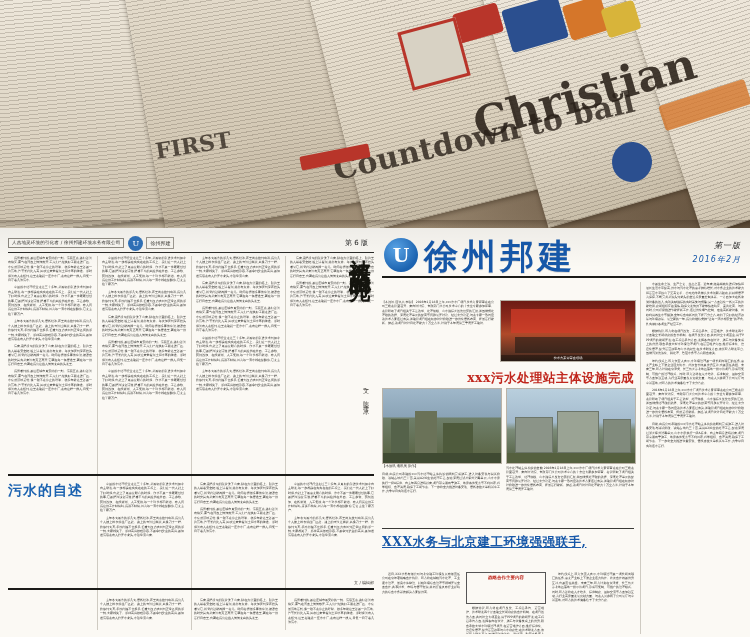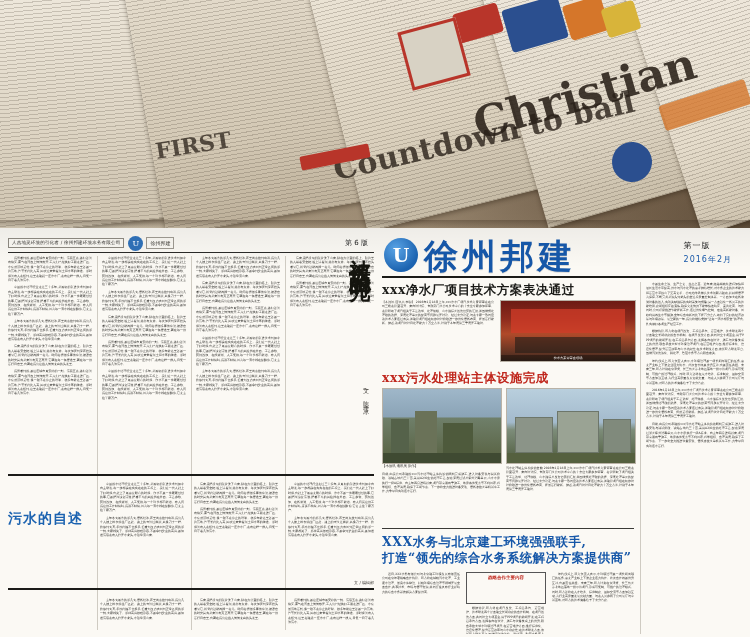--- a/index.html
+++ b/index.html
@@ -146,31 +146,31 @@
     background:radial-gradient(circle at 35% 32%,#5aa4e6,#1c63b0 70%);
     color:#fff;display:flex;align-items:center;justify-content:center;
     font-family:"DejaVu Serif",serif;font-size:19px;font-weight:bold;
   }
   .mast-title{
     position:absolute;left:42px;top:0px;
     font-family:"DejaVu Serif","Liberation Serif",serif;
     font-weight:bold;font-size:34px;letter-spacing:4px;color:#1657a8;
     text-shadow:0 1px 0 rgba(0,0,0,.12);
   }
-  .mast-meta{position:absolute;right:14px;top:6px;text-align:left;}
+  .mast-meta{position:absolute;right:5px;top:6px;text-align:right;font-style:italic;}
   .mast-edition{font-size:8px;color:#222;letter-spacing:1px;}
   .mast-date{font-size:8px;color:#1657a8;letter-spacing:1px;margin-top:3px;}
   .mast-rule{position:absolute;left:0;top:44px;width:364px;height:2px;background:#1b1b18;}
 
   .r-headline{
     position:absolute;left:0;top:50px;width:252px;
     font-family:"DejaVu Serif","Liberation Serif",serif;
     font-weight:bold;font-size:12.5px;line-height:15px;color:#1b1b18;letter-spacing:.5px;
   }
-  .r-head-red{color:#c0271d;}
+  .r-head-red{color:#c0271d;text-align:right;}
   .r-sub{
     position:absolute;font-size:3px;line-height:4.3px;color:#2c2b28;text-align:justify;
     word-break:break-all;
   }
   .photo{
     position:absolute;overflow:hidden;border:1px solid #b9b2a6;
   }
   .photo .cap{
     position:absolute;left:0;bottom:0;width:100%;
     font-size:3.2px;color:#fff;background:rgba(0,0,0,.35);
@@ -291,21 +291,21 @@
         <div class="col c4" style="height:150px;">
           <p class="p">后来我把那天的照片洗了出来,贴在办公室的墙上。照片里的人戴着安全帽,脸上沾着泥,笑得有点傻。每次加班到深夜抬头看见它,就觉得还能再撑一会儿。时间会把很多事情冲淡,被遗忘的时光其实从来没有真正离开,它藏在每一条管道里,藏在每一份运行日志里,也藏在我们这些人慢慢变白的头发里。</p>
           <p class="p">我所看到的,是这座城市最安静的一刻。清晨五点,路灯还没有熄灭,雾气在河面上慢慢散开,工人们已经换好工服走进厂区。水泵低沉地运转,像一段不会停止的呼吸。很多年前这里还是一片荒地,芦苇长得比人高,风吹过来带着泥土和水草的味道。那时候没有人会想到,这里会建起一座净水厂,会有这样一群人,日复一日守着几池清水。</p>
         </div>
       </div>
 
       <div class="head-vert">被遗忘的时光</div>
       <div class="byline-v">文 / 陈 雪冰</div>
 
       <div class="hr-thick" style="left:2px;top:242px;width:366px;"></div>
-      <div class="sec-block" style="left:2px;top:250px;width:84px;margin-top:28px;">
+      <div class="sec-block" style="left:2px;top:250px;width:84px;">
         <div class="blue-title">污水的自述</div>
       </div>
       <div class="col" style="left:94px;top:250px;width:84px;height:102px;position:absolute;font-size:3px;line-height:4.4px;text-align:justify;">
         <p class="p">中国的水处理行业走过三十多年,从最初的引进技术到如今自主研发,每一步都踩在实实在在的工程上。我们这一代人赶上了好时候,也赶上了最需要耐心的时候。净水不是一件轰轰烈烈的事,它是把浑浊变清澈,把看不见的风险挡在外面。工艺参数、药剂投加、在线监测、人工复核,每一个环节都不能省。有人问我这份工作枯燥吗,我说不枯燥,因为每一滴水都在提醒你,它要去往千家万户。</p>
         <p class="p">去年冬天最冷的那几天,管线结冰,夜里两点接到电话,我们几个人披上棉衣就往厂区赶。路上的雪没过脚踝,风像刀子一样。抢修到天亮,手冻得握不住扳手,但看到压力表回到正常区间的那一刻,大家都笑了。那种高兴很难形容,不是拿到奖金的高兴,是知道清晨会有人拧开水龙头,水照常流出来。</p>
       </div>
       <div class="col" style="left:188px;top:250px;width:84px;height:102px;position:absolute;font-size:3px;line-height:4.4px;text-align:justify;">
         <p class="p">后来我把那天的照片洗了出来,贴在办公室的墙上。照片里的人戴着安全帽,脸上沾着泥,笑得有点傻。每次加班到深夜抬头看见它,就觉得还能再撑一会儿。时间会把很多事情冲淡,被遗忘的时光其实从来没有真正离开,它藏在每一条管道里,藏在每一份运行日志里,也藏在我们这些人慢慢变白的头发里。</p>
         <p class="p">我所看到的,是这座城市最安静的一刻。清晨五点,路灯还没有熄灭,雾气在河面上慢慢散开,工人们已经换好工服走进厂区。水泵低沉地运转,像一段不会停止的呼吸。很多年前这里还是一片荒地,芦苇长得比人高,风吹过来带着泥土和水草的味道。那时候没有人会想到,这里会建起一座净水厂,会有这样一群人,日复一日守着几池清水。</p>
       </div>
@@ -332,21 +332,20 @@
       <div class="mast">
         <div class="mast-logo">U</div>
         <div class="mast-title">徐州邦建</div>
         <div class="mast-meta">
           <div class="mast-edition">第一版</div>
           <div class="mast-date">2016年2月</div>
         </div>
       </div>
       <div class="mast-rule"></div>
 
-      <div class="r-headline">xxx净水厂项目技术方案表决通过</div>
 
       <div class="r-sub" style="left:0;top:68px;width:112px;height:60px;">
         <span>【本报讯 通讯员 李明】</span>
         <span>2016年1月18日上午,xxx净水厂项目技术方案评审会在公司三楼会议室召开。来自设计院、市政部门及公司技术中心的十余位专家参加评审。会议听取了项目组关于工艺选型、处理规模、出水指标及投资估算的汇报,并围绕预处理段的选择、深度处理单元的配置等问题展开讨论。经过充分论证,与会专家一致同意该技术方案通过表决,并建议项目组在初步设计阶段进一步优化管线布置、降低运行能耗。据悉,该项目设计日处理能力十万立方米,计划于本年度第三季度开工建设。</span>
       </div>
       <div class="photo ph-indoor" style="left:118px;top:68px;width:134px;height:60px;">
         <div style="position:absolute;left:10px;top:8px;width:114px;height:24px;background:rgba(210,60,40,.75);"></div>
         <div style="position:absolute;left:14px;top:36px;width:106px;height:16px;background:rgba(40,30,24,.65);"></div>
         <div class="cap">技术方案评审会现场</div>
       </div>
@@ -370,22 +369,21 @@
 
       <div class="r-sub" style="left:0;top:240px;width:118px;height:52px;">
         <span>日前,由我公司承建的xxx污水处理站主体构筑物顺利完成施工,进入设备安装与调试阶段。该站占地约三十亩,采用A2/O生物处理工艺,配套深度过滤及紫外消毒单元,出水水质执行一级A标准。自去年四月进场以来,项目部克服雨季施工、地质条件复杂等不利因素,科学组织、合理调度,确保了工期节点。下一步将全力推进设备安装、管线连接及单机试车工作,力争早日实现通水运行。</span>
       </div>
       <div class="r-sub" style="left:124px;top:234px;width:128px;height:58px;">
         <span>污水处理站主体构筑物全貌</span>
         <span>2016年1月18日上午,xxx净水厂项目技术方案评审会在公司三楼会议室召开。来自设计院、市政部门及公司技术中心的十余位专家参加评审。会议听取了项目组关于工艺选型、处理规模、出水指标及投资估算的汇报,并围绕预处理段的选择、深度处理单元的配置等问题展开讨论。经过充分论证,与会专家一致同意该技术方案通过表决,并建议项目组在初步设计阶段进一步优化管线布置、降低运行能耗。据悉,该项目设计日处理能力十万立方米,计划于本年度第三季度开工建设。</span>
       </div>
 
       <div class="hr-thin" style="left:0;top:296px;width:252px;"></div>
-      <div class="big-blue" style="left:0;top:302px;width:252px;">XXX水务与北京建工环境强强联手,</div>
-      <div class="big-blue" style="left:0;top:318px;width:252px;">打造“领先的综合水务系统解决方案提供商”</div>
+      <div class="big-blue" style="left:0;top:302px;width:252px;text-decoration:underline;">XXX水务与北京建工环境强强联手,</div>
 
       <div class="r-col" style="left:0;top:340px;width:78px;height:62px;">
         <p class="p">近日,XXX水务有限公司与北京建工环境发展有限责任公司在京签署战略合作协议。双方将在城镇污水处理、工业废水治理、黑臭水体整治、村镇环境综合治理等领域开展全面合作,共享技术、市场与管理资源,共同打造具有行业影响力的综合水务系统解决方案提供商。</p>
       </div>
       <div class="box" style="left:84px;top:340px;width:78px;height:30px;">
         <div class="box-title">战略合作主要内容</div>
       </div>
       <div class="r-col" style="left:84px;top:374px;width:78px;height:28px;">
         <p class="p">根据协议,双方将在项目投资、工程总承包、运营维护、技术研发四个层面建立长期稳定的合作机制。在项目投资方面,共同设立专项基金,用于PPP项目的前期开发;在工程总承包方面,发挥各自在设计、施工与设备集成上的优势,联合承接大型水环境治理项目;在运营维护方面,推行标准化、信息化管理,提升运营效率与出水稳定性;在技术研发方面,依托双方研发平台,围绕污泥资源化、膜处理、智慧水务等方向联合攻关。</p>
       </div>

